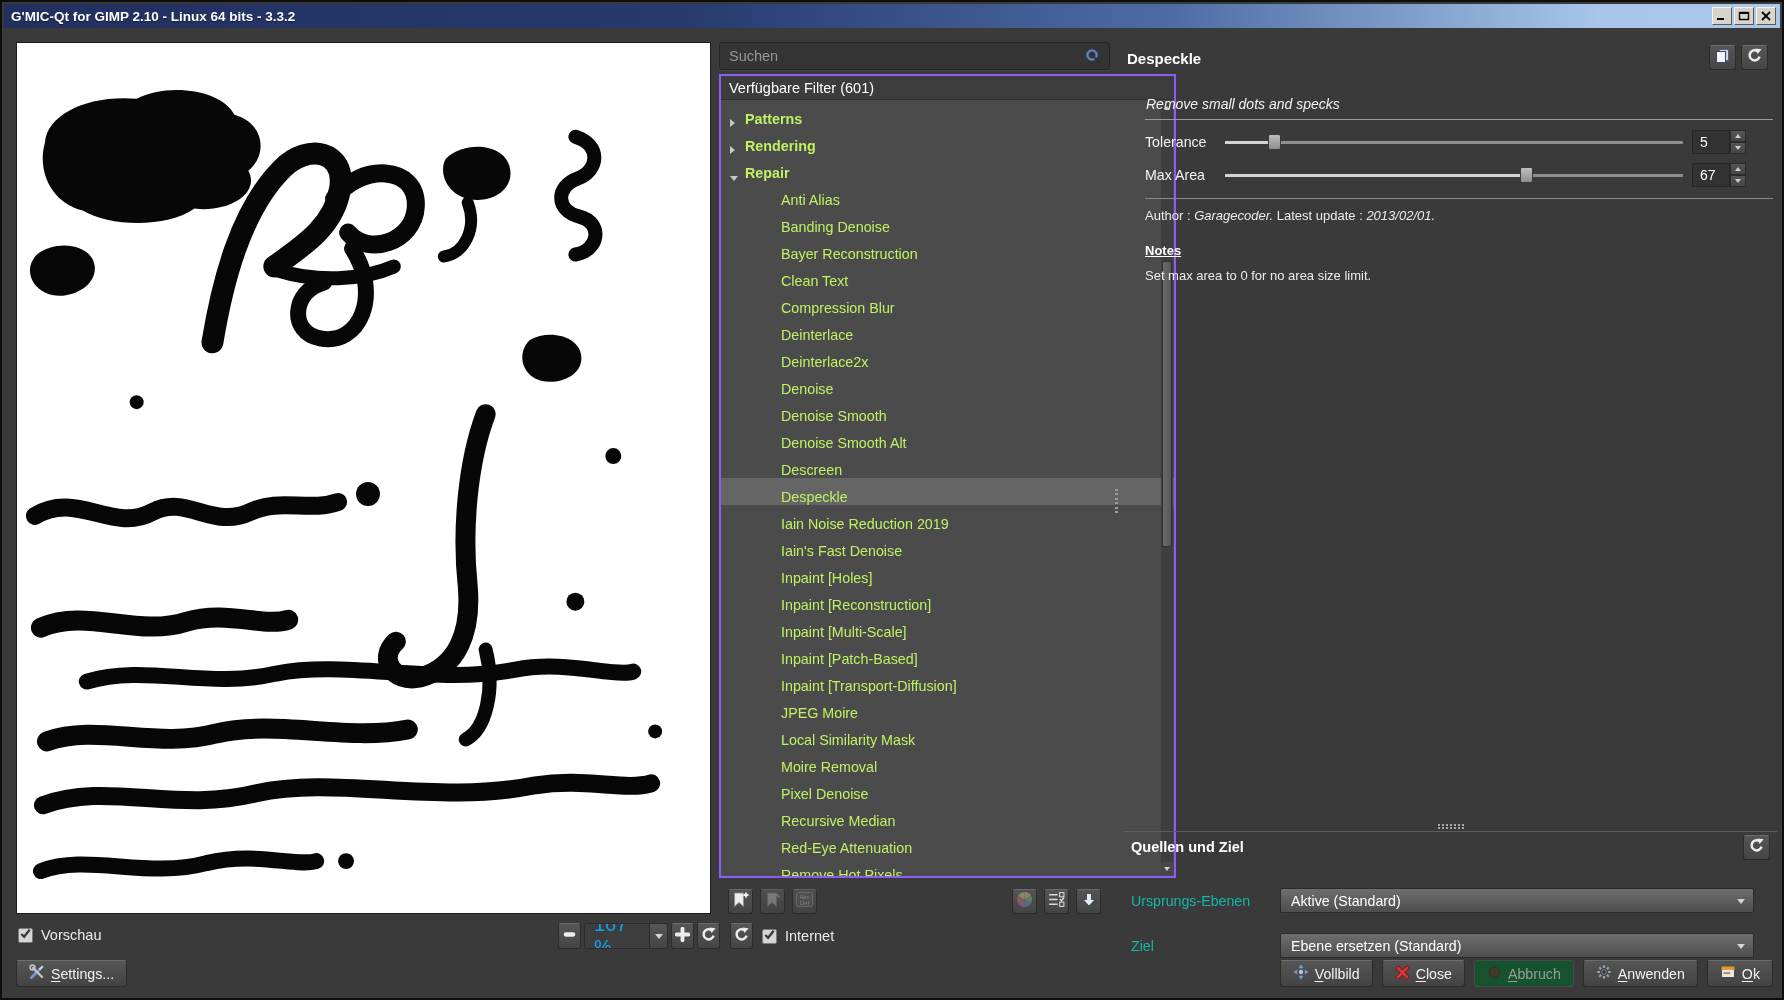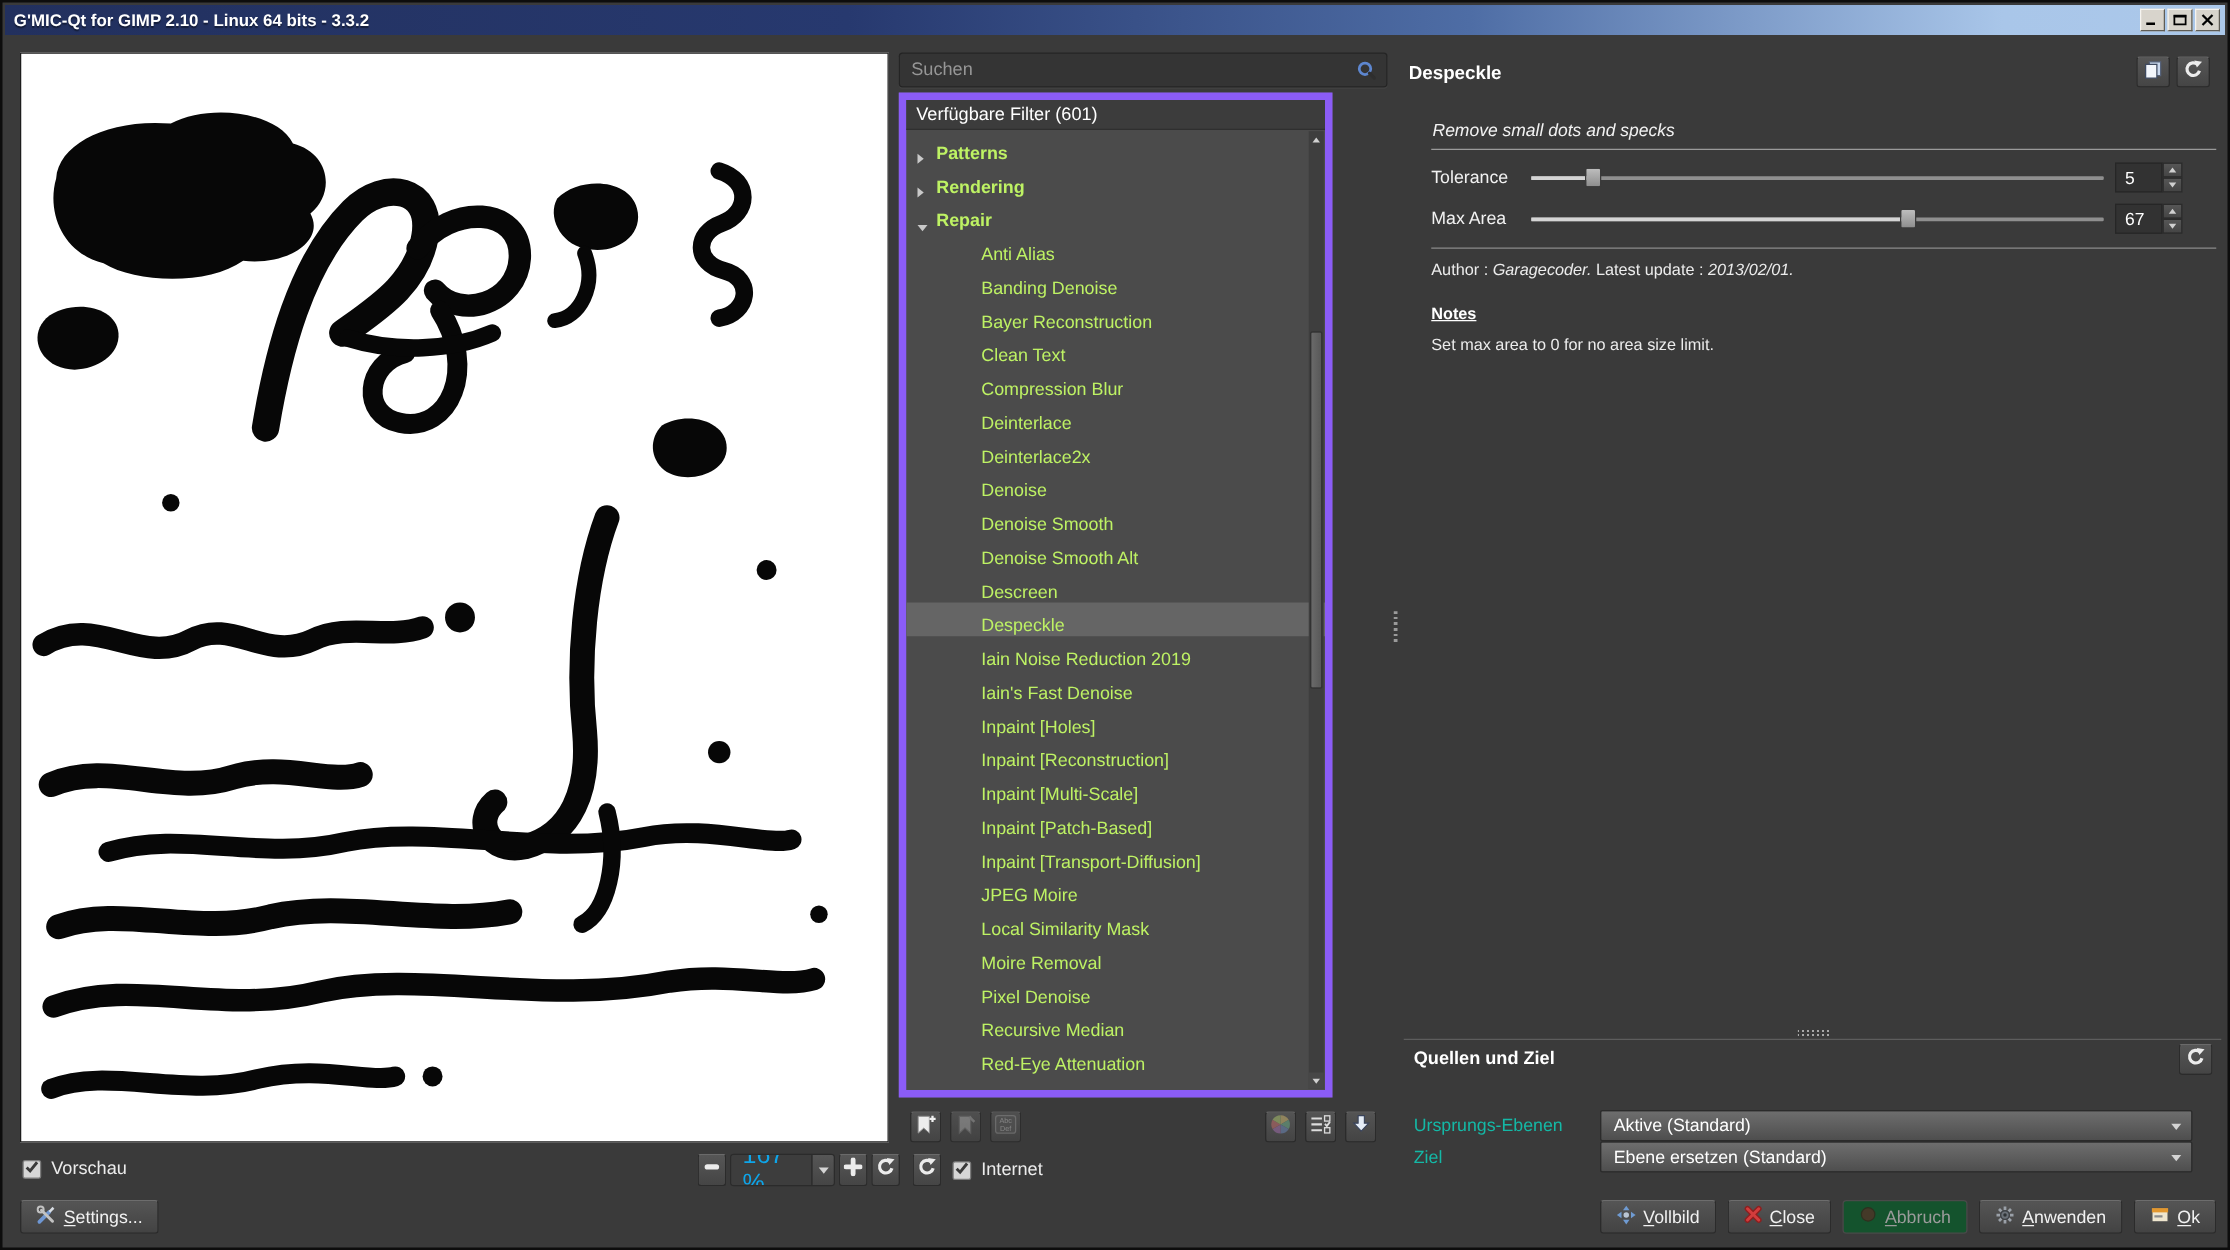--- a/index.html
+++ b/index.html
@@ -40,22 +40,22 @@
 .tri-down-s { width:0; height:0; border-left:3.5px solid transparent; border-right:3.5px solid transparent; border-top:4.5px solid #d0d0d0; }
 
 
 .search-box { position:absolute; left:717px; top:40px; width:391px; height:28px;
   background:#343434; border:1px solid #242424; border-radius:3px; box-shadow:0 1px 0 rgba(255,255,255,.05); }
 .search-box input { position:absolute; inset:0; background:transparent; border:none; outline:none;
   color:#dddddd; font-size:14.5px; font-family:"Liberation Sans",sans-serif; padding:0 30px 0 9px; }
 .search-box input::placeholder { color:#969696; }
 .search-ico { position:absolute; right:7px; top:5px; }
 
-.filter-list { position:absolute; left:717px; top:72px; width:347px; height:804px;
-  background:#4b4b4b; border:6px solid #8b5cf6; overflow:hidden; }
+.filter-list { position:absolute; left:717px; top:72px; width:457px; height:804px;
+  background:#4b4b4b; border:2px solid #8b5cf6; overflow:hidden; }
 .fl-header { height:24px; display:flex; align-items:center; padding-left:8px;
   background:#3c3c3c; color:#ffffff; font-size:14.5px; border-bottom:1px solid #2f2f2f; }
 .trow { height:27px; display:flex; align-items:flex-end; color:#bef264; font-size:14.3px; }
 .trow.cat { font-weight:bold; }
 .trow .twist { width:15px; margin-left:9px; display:flex; align-items:center; }
 .trow.item { padding-left:60px; }
 .trow.selected { background:#656565; }
 .tri-right { width:0; height:0; border-top:4px solid transparent; border-bottom:4px solid transparent; border-left:5px solid #c9c9c9; }
 .tri-exp { width:0; height:0; border-left:4px solid transparent; border-right:4px solid transparent; border-top:5px solid #c9c9c9; }
 
@@ -488,21 +488,21 @@
         </svg></span>
     </div>
 
   <div class="io-row" style="top:886px;">
     <span class="iolabel">Ursprungs-Ebenen</span>
     <div class="combo">
       <span>Aktive (Standard)</span>
       <span class="carr tri-down"></span>
     </div>
   </div>
-  <div class="io-row" style="top:911px;">
+  <div class="io-row" style="top:931px;">
     <span class="iolabel">Ziel</span>
     <div class="combo">
       <span>Ebene ersetzen (Standard)</span>
       <span class="carr tri-down"></span>
     </div>
   </div>
 
   <button class="footer-btn settings-btn">
     <span><svg width="16" height="16" viewBox="0 0 16 16">
           <line x1="2.5" y1="13.5" x2="10.5" y2="5.5" stroke="#6e96d2" stroke-width="3" stroke-linecap="round"></line>

